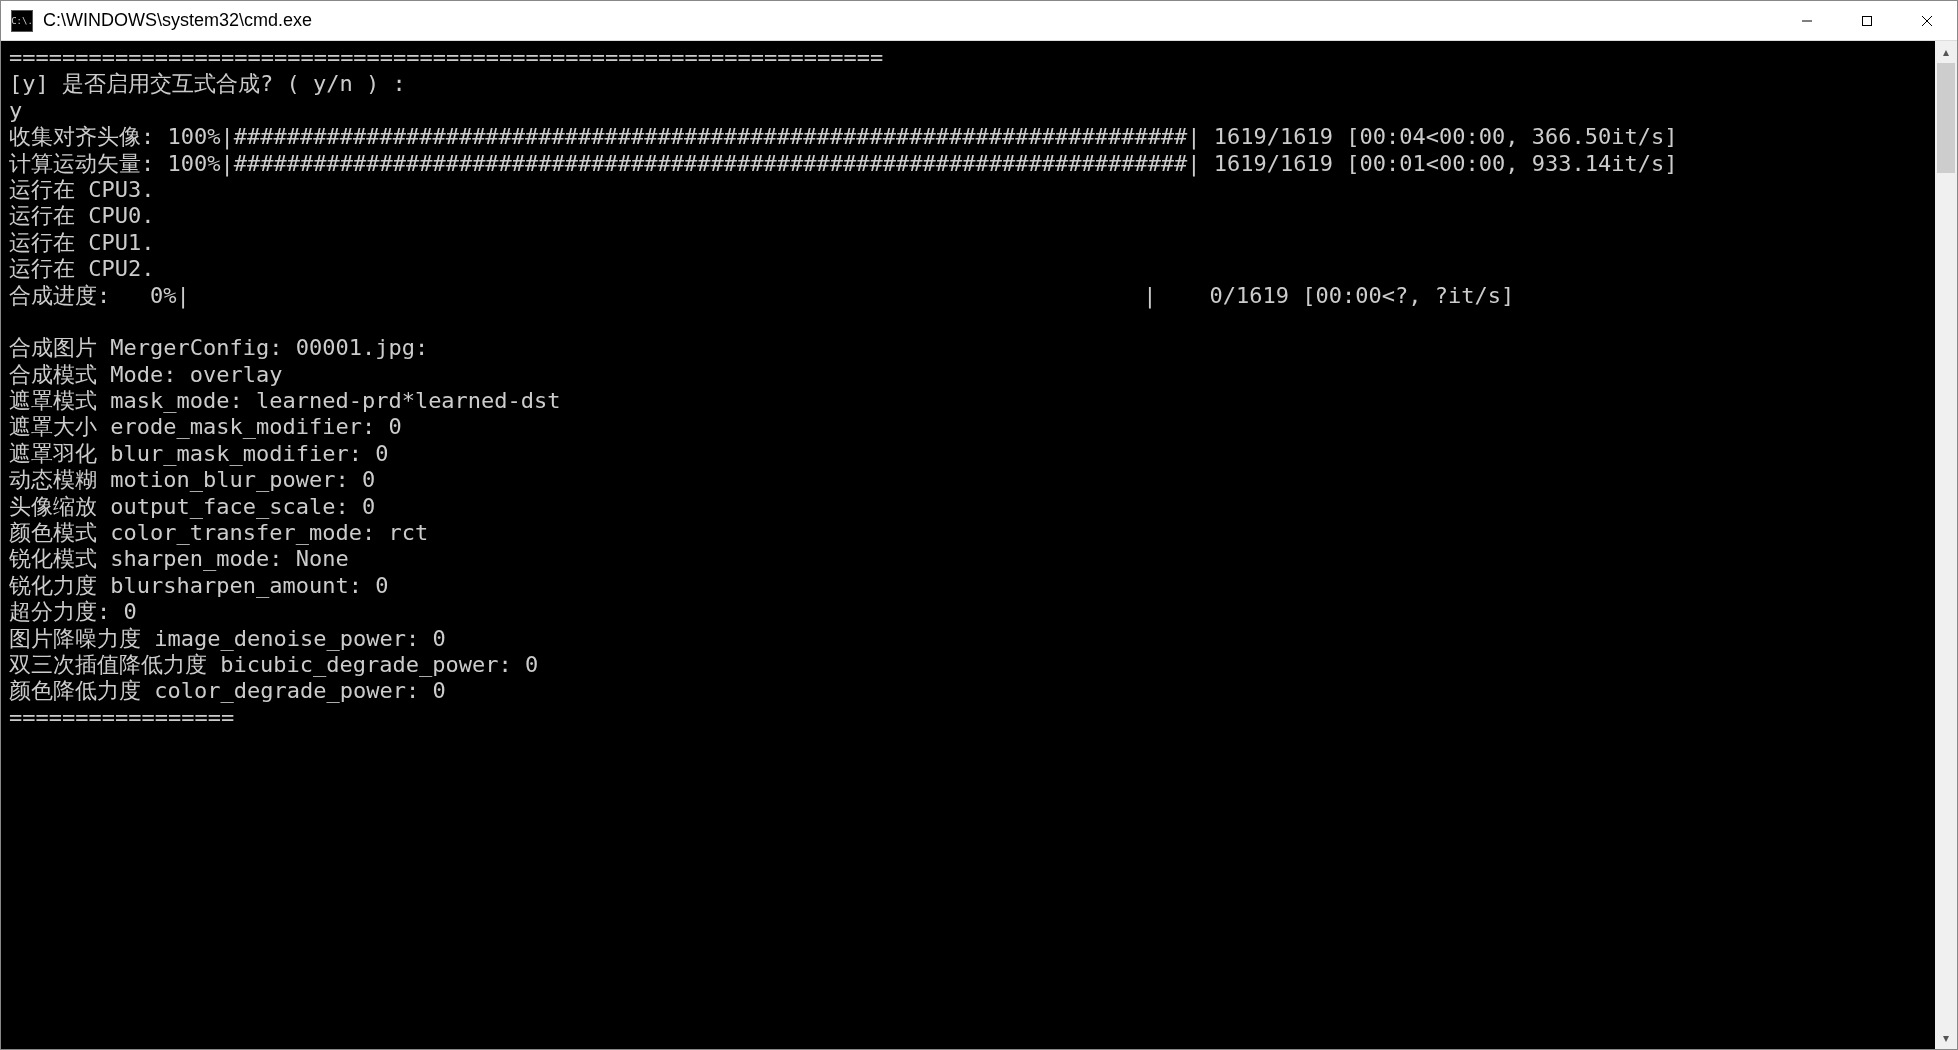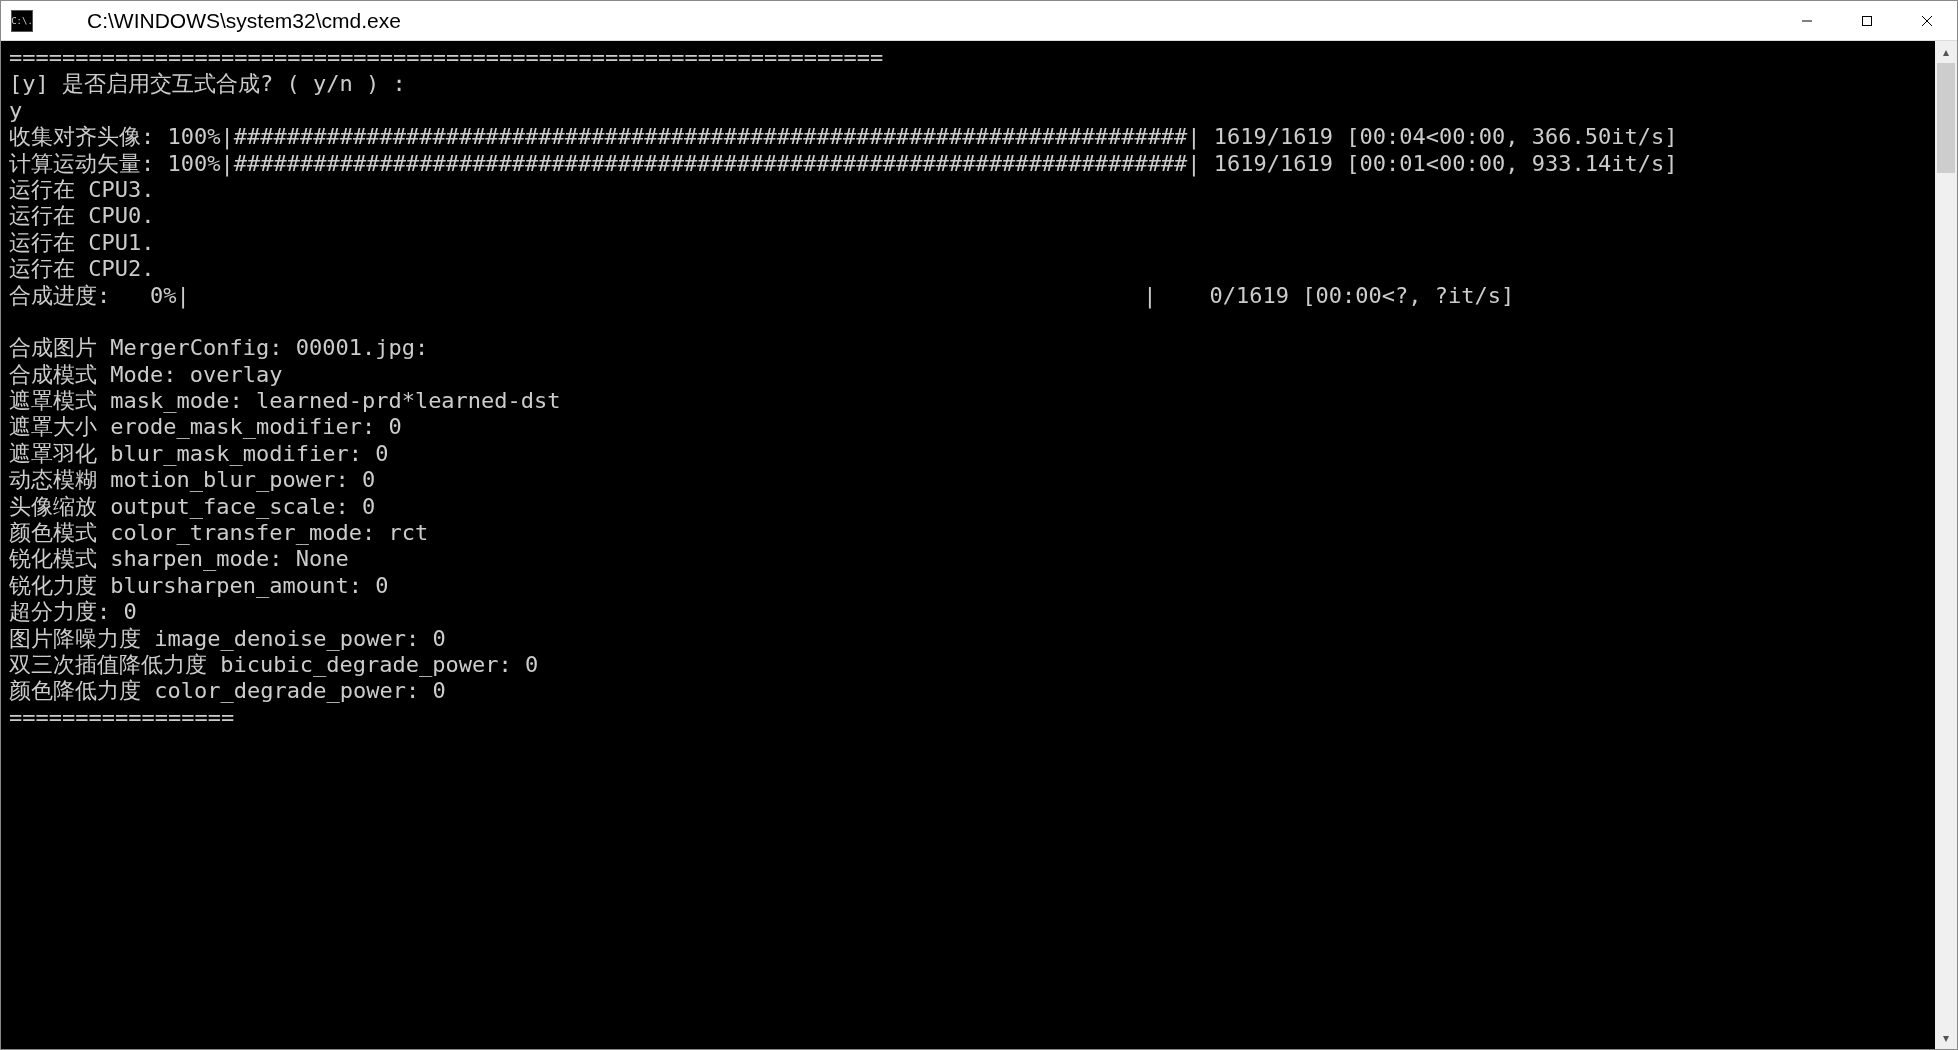--- a/index.html
+++ b/index.html
@@ -1,20 +1,20 @@
 <!DOCTYPE html>
 <html><head>
 <meta charset="utf-8">
 <style>
   * { margin: 0; padding: 0; box-sizing: border-box; }
   html, body { width: 100%; height: 100%; font-family: "Segoe UI", Tahoma, sans-serif; background: #fff; }
   .window { width: 1958px; height: 1050px; display: flex; flex-direction: column; border: 1px solid #888; background: #fff; }
   .titlebar { height: 40px; background: #fff; display: flex; align-items: center; border-bottom: 1px solid #ddd; }
   .title-icon { width: 22px; height: 22px; margin: 0 10px 0 10px; background: #000; border: 1px solid #555; display: flex; align-items: center; justify-content: center; font-size: 9px; color: #ccc; font-family: Consolas, monospace; }
-  .title-text { flex: 1; font-size: 21px; color: #000; margin-left: 44px; }
+  .title-text { flex: 1; font-size: 18px; color: #000; }
   .win-controls { display: flex; height: 100%; }
   .win-btn { width: 60px; height: 100%; display: flex; align-items: center; justify-content: center; font-size: 14px; color: #000; cursor: pointer; }
   .client { flex: 1; display: flex; background: #000; overflow: hidden; }
   .terminal { flex: 1; padding: 4px 8px; font-family: Consolas, "SimSun", "NSimSun", monospace; font-size: 22px; line-height: 1.2; color: #ccc; white-space: pre; overflow: hidden; }
   .scrollbar { width: 22px; background: #f0f0f0; position: relative; }
   .scroll-arrow { width: 100%; height: 22px; display: flex; align-items: center; justify-content: center; font-size: 12px; color: #555; cursor: pointer; background: #f0f0f0; }
   .scroll-track { position: absolute; top: 22px; bottom: 22px; left: 0; right: 0; background: #f0f0f0; }
   .scroll-thumb { position: absolute; left: 2px; right: 2px; top: 0; height: 110px; background: #cdcdcd; }
   .scroll-arrow.down { position: absolute; bottom: 0; }
 </style>

